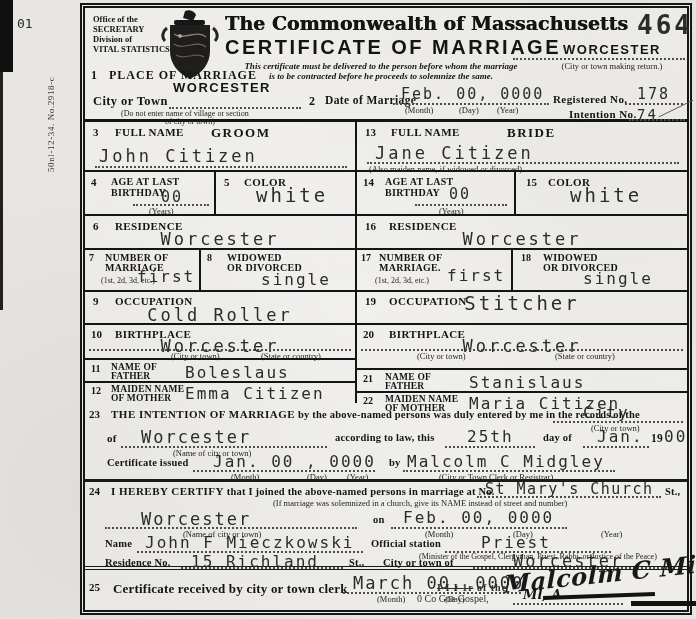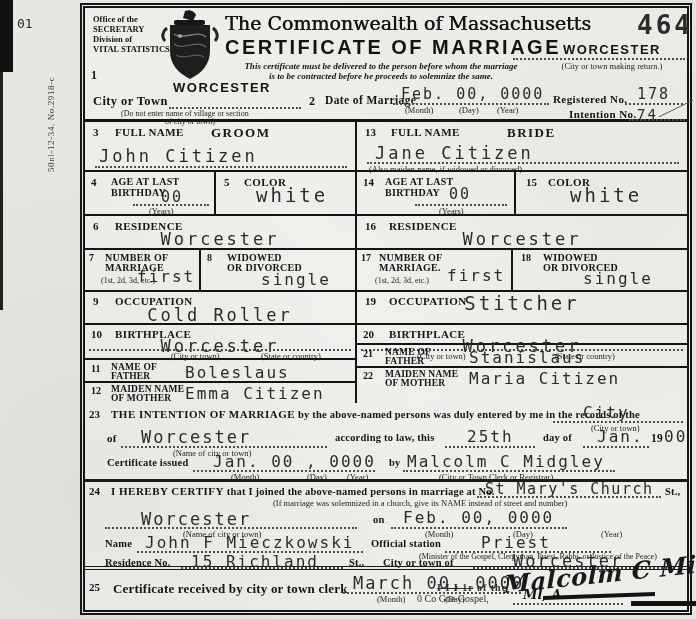--- a/index.html
+++ b/index.html
@@ -49,21 +49,21 @@
   .lbm { font-weight:bold; font-size:10px; letter-spacing:.3px; }
   .lbs { font-weight:bold; font-size:9.5px; letter-spacing:.2px; }
   .cp  { font-size:8.5px; color:#1d1d1d; }
   .cps { font-size:8px; color:#1d1d1d; }
   .v   { font-family:"DejaVu Sans Mono",monospace; font-size:16px; letter-spacing:2px; color:#2b2b2b; }
   .sectx { font-weight:bold; font-size:10.5px; letter-spacing:.2px; }
   .dot { height:0; border-bottom:2px dotted #4d4d4d; }
   .bar { background:#121212; }
   .ctr { left:0; right:0; text-align:center; }
   .hdl { font-weight:bold; font-size:13px; letter-spacing:1.5px; }
-  .gothic { font-family:"DejaVu Serif",serif; font-weight:normal; font-size:19px; letter-spacing:0; text-shadow:.5px 0 0 #111; }
+  .gothic { font-family:"DejaVu Serif",serif; font-weight:bold; font-size:19px; letter-spacing:0; text-shadow:.5px 0 0 #111; }
   .certt { font-family:"Liberation Sans",sans-serif; font-weight:bold; font-size:20px; letter-spacing:2.5px; margin-top:2px; }
   .note { font-style:italic; font-weight:bold; font-size:9px; line-height:10px; }
   .sans { font-family:"Liberation Sans",sans-serif; }
   .sig {
     font-family:"DejaVu Serif",serif; font-style:italic; font-weight:bold;
     font-size:24px; letter-spacing:.5px; color:#191919;
     transform:rotate(-6deg) skewX(-6deg);
   }
   .strike { text-decoration:line-through; }
 </style>
@@ -105,20 +105,21 @@
         <div class="note" style="margin-top:2px">This certificate must be delivered to the person before whom the marriage</div>
         <div class="note">is to be contracted before he proceeds to solemnize the same.</div>
       </div>
 
       <span class="p v" style="left:552px;top:2px;font-size:26px;letter-spacing:3px;font-weight:bold">464</span>
       <span class="p sans" style="left:452px;top:34px;width:150px;text-align:center;font-weight:bold;font-size:13px;letter-spacing:1.5px">WORCESTER</span>
       <i class="p dot" style="left:428px;top:50px;width:172px"></i>
       <span class="p cp" style="left:452px;top:53px;width:150px;text-align:center">(City or town making return.)</span>
 
       <span class="p num" style="left:6px;top:60px;font-size:12px">1</span>
+      <span class="p lb" style="left:24px;top:60px;font-size:12px;letter-spacing:1px">PLACE OF MARRIAGE</span>
       <span class="p sans" style="left:88px;top:72px;font-weight:bold;font-size:13px;letter-spacing:1.5px">WORCESTER</span>
       <span class="p lb" style="left:8px;top:86px;font-size:12.5px">City or Town</span>
       <i class="p dot" style="left:84px;top:99px;width:132px"></i>
       <span class="p cps" style="left:36px;top:101px">(Do not enter name of village or section</span>
       <span class="p cps" style="left:80px;top:109px">of city or town)</span>
 
       <span class="p num" style="left:224px;top:86px;font-size:12px">2</span>
       <span class="p lb" style="left:240px;top:86px;font-size:11.5px">Date of Marriage</span>
       <span class="p v" style="left:316px;top:77px;font-size:15px">Feb. 00, 0000</span>
       <i class="p dot" style="left:308px;top:95px;width:156px"></i>
@@ -248,21 +249,21 @@
             <span class="p lbm" style="left:30px;top:2px">WIDOWED</span>
             <span class="p lbm" style="left:30px;top:12px">OR DIVORCED</span>
             <span class="p v" style="left:70px;top:19px">single</span>
           </div>
         </div>
         <div class="row" style="height:33px">
           <span class="p num" style="left:8px;top:3px">19</span>
           <span class="p lb" style="left:32px;top:3px">OCCUPATION</span>
           <span class="p v ctr" style="top:0;font-size:19px;letter-spacing:3px">Stitcher</span>
         </div>
-        <div class="row" style="height:20px">
+        <div class="row" style="height:45px">
           <span class="p num" style="left:6px;top:3px">20</span>
           <span class="p lb" style="left:32px;top:3px">BIRTHPLACE</span>
           <span class="p v ctr" style="top:11px;font-size:17px;letter-spacing:3px">Worcester</span>
           <i class="p dot" style="left:4px;right:4px;top:24px"></i>
           <span class="p cp" style="left:60px;top:26px">(City or town)</span>
           <span class="p cp" style="left:198px;top:26px">(State or country)</span>
         </div>
         <div class="row" style="height:23px">
           <span class="p nsm" style="left:6px;top:3px">21</span>
           <span class="p lbs" style="left:28px;top:2px">NAME OF</span>

